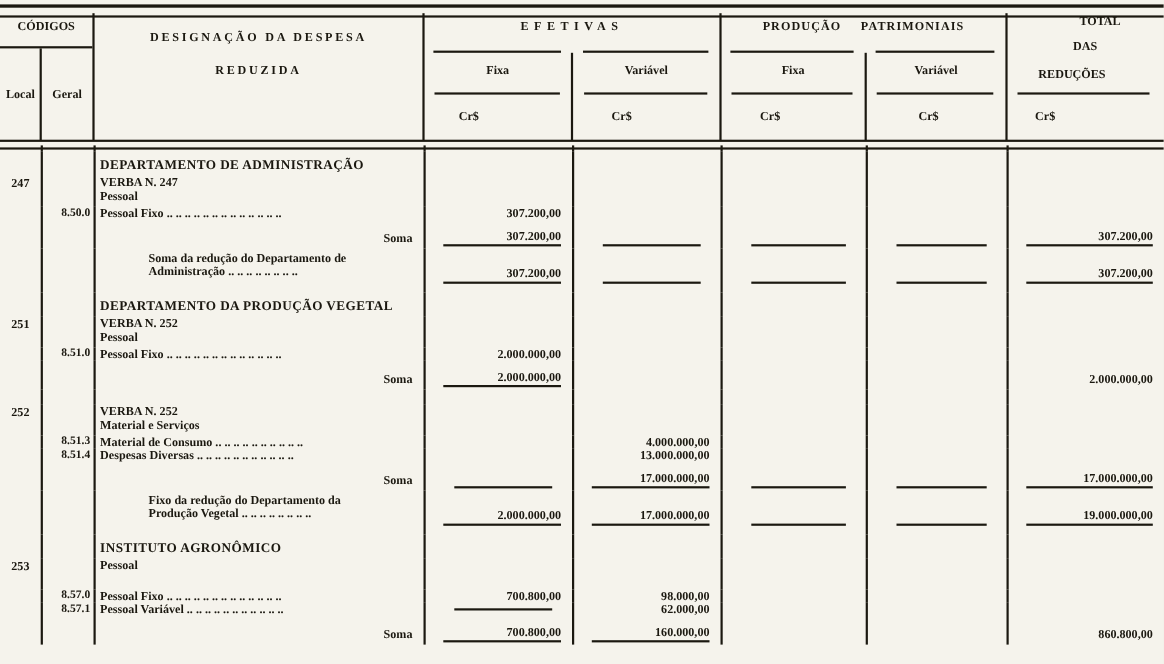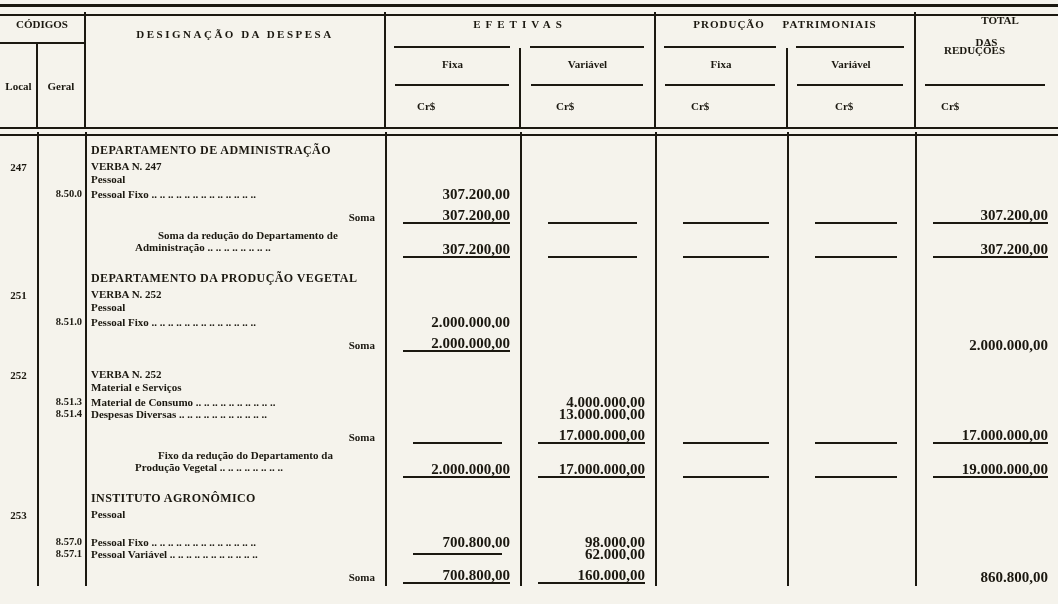--- a/index.html
+++ b/index.html
@@ -30,22 +30,22 @@
   .r-soma{height:26px;} .r-somared{height:34px;}
   .r-soma .cell,.r-somared .cell{justify-content:flex-end;}
   .r-somared .cell.cd{justify-content:flex-start;}
   .sect{font-size:12px;letter-spacing:.4px;padding:5px 0 0 4px;white-space:nowrap;}
   .vline{font-size:11px;line-height:13px;padding-left:4px;white-space:nowrap;}
   .code{font-size:11px;line-height:13px;text-align:center;padding-top:1px;}
   .gcode{font-size:10.5px;line-height:12px;text-align:right;padding:0 3px 0 0;}
   .ilabel{font-size:11px;line-height:12px;padding-left:4px;white-space:nowrap;}
   .soma-label{font-size:11px;text-align:right;padding-right:10px;margin-bottom:3px;}
   .srline{font-size:11px;line-height:12px;padding-left:48px;white-space:nowrap;}
-  .r-somared .srline:first-child{padding-top:3px;margin-left:23px;}
-  .amt{font-size:15px;line-height:12px;text-align:right;
+  .r-somared .srline:first-child{padding-top:3px;}
+  .amt{font-size:11px;line-height:12px;text-align:right;
        margin:0 10px 2px 16px;padding-bottom:1px;white-space:nowrap;}
   .amt.rl{border-bottom:2px solid var(--ink);}
   .amt.blank{margin:0 18px 2px 26px;height:4px;}
 </style>
 </head>
 <body>
 
 <div class="page">
   <div class="toprule"></div>
   <div class="headrule"></div>
@@ -66,29 +66,30 @@
   <div class="hl" style="left:395px;top:84px;width:114px"></div>
   <div class="hl" style="left:531px;top:84px;width:112px"></div>
   <div class="hl" style="left:665px;top:84px;width:110px"></div>
   <div class="hl" style="left:797px;top:84px;width:106px"></div>
   <div class="hl" style="left:925px;top:84px;width:120px"></div>
 
   <div class="hlabel" style="left:0;top:18px;width:84px">CÓDIGOS</div>
   <div class="hlabel" style="left:0;top:80px;width:37px">Local</div>
   <div class="hlabel" style="left:37px;top:80px;width:48px">Geral</div>
   <div class="hlabel ls1" style="left:85px;top:28px;width:300px">DESIGNAÇÃO DA DESPESA</div>
+  <div class="hlabel ls1" style="left:85px;top:58px;width:300px">REDUZIDA</div>
   <div class="hlabel ls2" style="left:385px;top:18px;width:270px">EFETIVAS</div>
   <div class="hlabel ws1" style="left:655px;top:18px;width:260px">PRODUÇÃO PATRIMONIAIS</div>
   <div class="hlabel" style="left:385px;top:58px;width:135px">Fixa</div>
   <div class="hlabel" style="left:520px;top:58px;width:135px">Variável</div>
   <div class="hlabel" style="left:655px;top:58px;width:132px">Fixa</div>
   <div class="hlabel" style="left:787px;top:58px;width:128px">Variável</div>
   <div class="hlabel" style="left:915px;top:14px;width:170px">TOTAL</div>
   <div class="hlabel" style="left:915px;top:36px;width:143px">DAS</div>
-  <div class="hlabel" style="left:915px;top:44px;width:119px">REDUÇÕES</div>
+  <div class="hlabel" style="left:915px;top:62px;width:119px">REDUÇÕES</div>
   <div class="hlabel crs" style="left:385px;top:100px;width:135px;padding-left:32px">Cr$</div>
   <div class="hlabel crs" style="left:520px;top:100px;width:135px;padding-left:36px">Cr$</div>
   <div class="hlabel crs" style="left:655px;top:100px;width:132px;padding-left:36px">Cr$</div>
   <div class="hlabel crs" style="left:787px;top:100px;width:128px;padding-left:48px">Cr$</div>
   <div class="hlabel crs" style="left:915px;top:100px;width:143px;padding-left:26px">Cr$</div>
 
   <div class="tbody">
       <div class="row r-spacer">
         <div class="cell c0"></div>
         <div class="cell c1 b"></div>

